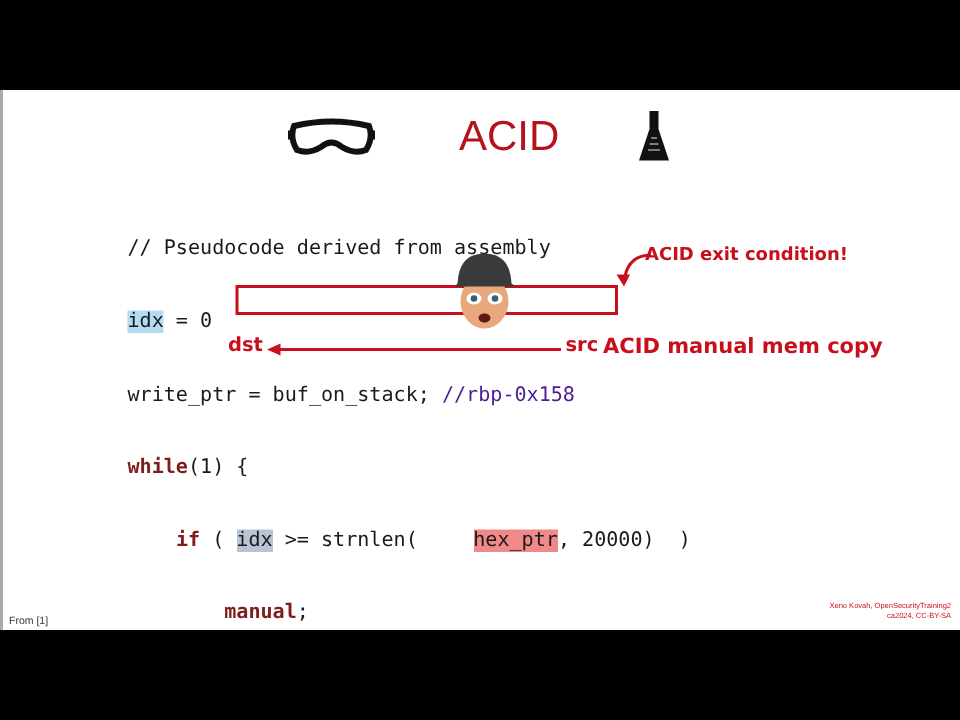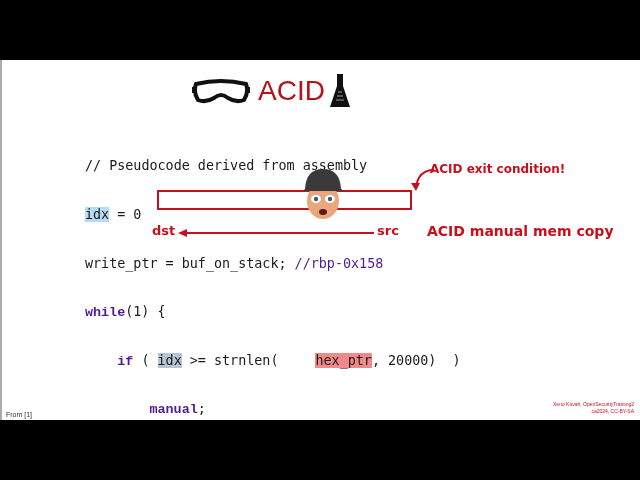--- a/index.html
+++ b/index.html
@@ -1,25 +1,25 @@
 <!DOCTYPE html>
 <html><head>
 <meta charset="utf-8">
 <style>
   html, body { margin:0; padding:0; }
   body { width:640px; height:480px; background:#000; position:relative; overflow:hidden; font-family:"Liberation Sans", sans-serif; }
   .slide { position:absolute; left:0; top:60px; width:640px; height:360px; background:#fff; border-left:2px solid #aaa; box-sizing:border-box; }
-  .title { position:absolute; left:190px; top:14px; height:34px; display:flex; align-items:center; }
+  .title { position:absolute; left:190px; top:14px; height:34px; display:flex; align-items:center;gap:48px; }
   .title .goggles { width:58px; height:26px; margin-right:8px; }
   .title .acid { color:#b5121b; font-size:28px; }
   .title .flow { color:#222; font-size:28px; }
   .title .flask { width:22px; height:34px; margin-left:4px; }
   .code { position:absolute; left:83px; top:66px; font-family:"DejaVu Sans Mono", monospace; font-size:13.4px; line-height:16.2px; color:#1a1a1a; white-space:pre; }
   .line { height:16.2px; position:relative; }
-  .kw { color:#4c1d95; font-weight:bold;font-family:Liberation Mono, monospace; }
+  .kw { color:#7f1d1d; font-weight:bold; }
   .cmt { color:#4c1d95; }
   .hl-blue { background:#b3dbf2; }
   .hl-red { background:#f08a8a;margin-left:37px; }
   .hl-gray { background:#b9c3d6; }
   .box { position:absolute; border:2px solid #c8101c; box-sizing:border-box; }
   .annot { position:absolute; color:#c8101c; font-family:"DejaVu Sans", sans-serif; font-weight:bold; font-size:13px; white-space:nowrap; }
   .face { position:absolute; left:298px; top:107px; width:46px; height:56px; }
   .footer-left { position:absolute; left:4px; bottom:2px; font-size:7px; color:#333; }
   .credit { position:absolute; right:6px; font-size:5px; color:#c8101c; text-align:right; }
 </style>
@@ -69,21 +69,21 @@
     <path d="M5 19 L10 27 L14 19 Z" fill="#c8101c"></path>
   </svg>
   <div class="annot" style="left:428px; top:102px; font-size:12px;">ACID exit condition!</div>
 
   <div class="annot" style="left:150px; top:163px;">dst</div>
   <svg style="position:absolute; left:176px; top:168px;" width="196" height="10" viewBox="0 0 196 10">
     <line x1="8" y1="5" x2="196" y2="5" stroke="#c8101c" stroke-width="2"></line>
     <path d="M0 5 L9 1 L9 9 Z" fill="#c8101c"></path>
   </svg>
   <div class="annot" style="left:375px; top:163px;">src</div>
-  <div class="annot" style="left:425px; top:163px; font-size:14px;">ACID manual mem copy</div>
+  <div class="annot" style="left:400px; top:163px; font-size:14px;">ACID manual mem copy</div>
 
   <svg class="face" viewBox="0 0 46 56">
     <ellipse cx="23" cy="34" rx="16" ry="18" fill="#e8a87c"></ellipse>
     <path d="M5 22 Q6 2 23 2 Q40 2 41 22 L44 24 L3 24 Z" fill="#3a3a3a"></path>
     <ellipse cx="16" cy="32" rx="5" ry="4" fill="#fff"></ellipse>
     <ellipse cx="30" cy="32" rx="5" ry="4" fill="#fff"></ellipse>
     <circle cx="16" cy="32" r="2.2" fill="#3b5d7a"></circle>
     <circle cx="30" cy="32" r="2.2" fill="#3b5d7a"></circle>
     <ellipse cx="23" cy="45" rx="4" ry="3" fill="#5a1a1a"></ellipse>
   </svg>

